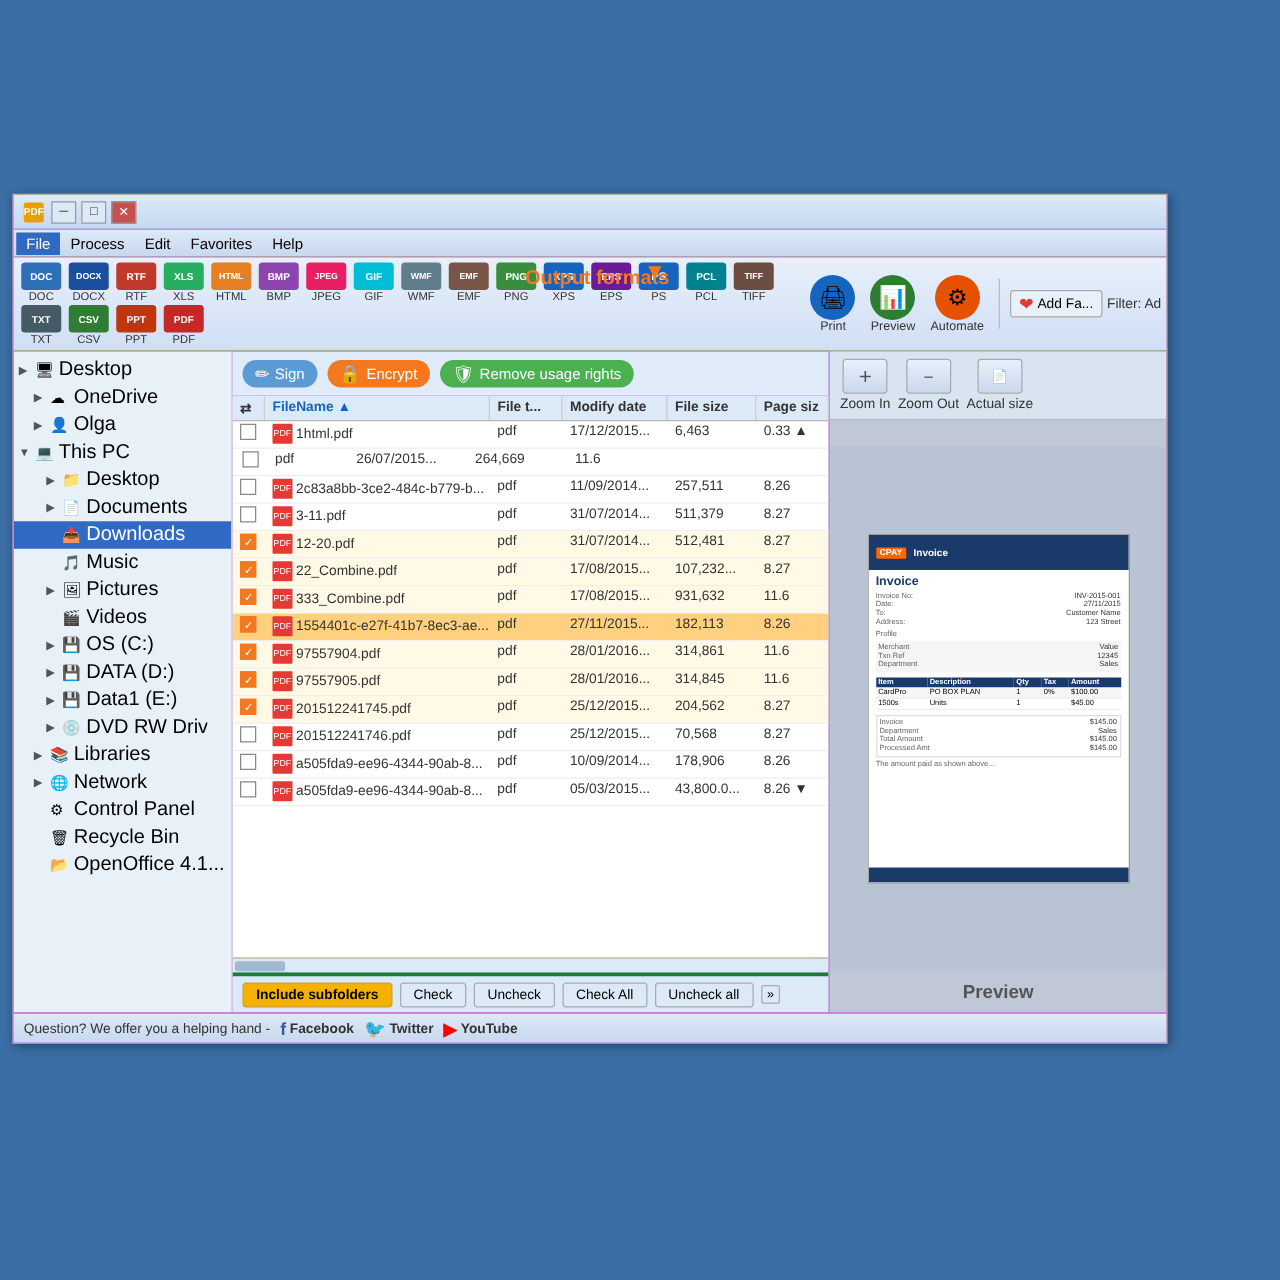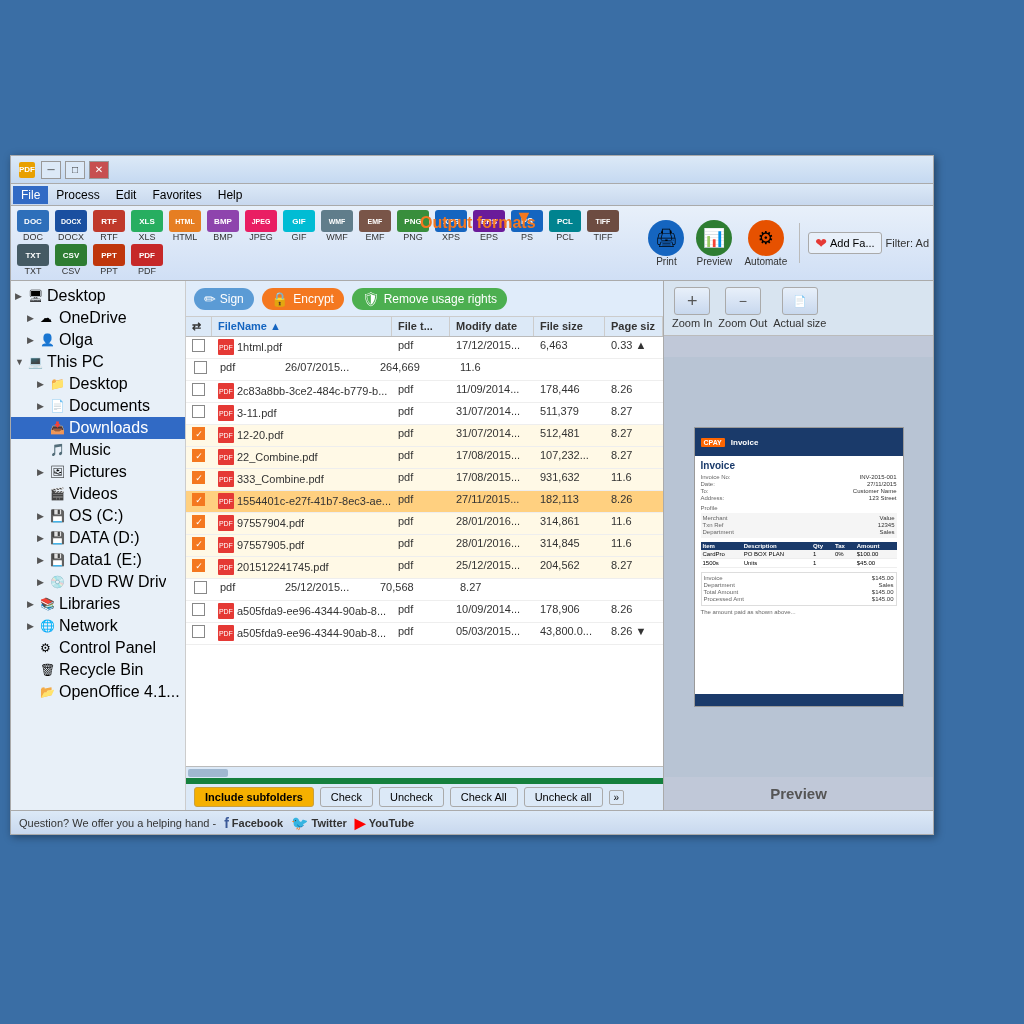--- a/index.html
+++ b/index.html
@@ -301,21 +301,21 @@
       border-radius: 1px;
       flex-shrink: 0;
     }
     .bottom-bar {
       background: #dce9f7;
       height: 32px;
       display: flex;
       align-items: center;
       gap: 6px;
       padding: 0 8px;
-      border-top: 6px solid #15803d;
+      border-top: 3px solid #15803d;
     }
     .bottom-btn {
       padding: 3px 10px;
       background: #f5d080;
       border: 1px solid #c8a040;
       border-radius: 3px;
       cursor: pointer;
       font-size: 11px;
       font-weight: bold;
     }
@@ -796,21 +796,21 @@
             <div class="file-cell col-filesize">264,669</div>
             <div class="file-cell col-pagesize">11.6</div>
           </div>
           <div class="file-row">
             <div class="file-cell col-check">
                 <div class="checkbox"></div>
               </div>
             <div class="file-cell col-filename" style="display:flex;align-items:center;"><div class="pdf-icon">PDF</div>2c83a8bb-3ce2-484c-b779-b...</div>
             <div class="file-cell col-filetype">pdf</div>
             <div class="file-cell col-moddate">11/09/2014...</div>
-            <div class="file-cell col-filesize">178,446</div>
+            <div class="file-cell col-filesize">257,511</div>
             <div class="file-cell col-pagesize">8.26</div>
           </div>
           <div class="file-row">
             <div class="file-cell col-check">
                 <div class="checkbox"></div>
               </div>
             <div class="file-cell col-filename" style="display:flex;align-items:center;"><div class="pdf-icon">PDF</div>3-11.pdf</div>
             <div class="file-cell col-filetype">pdf</div>
             <div class="file-cell col-moddate">31/07/2014...</div>
             <div class="file-cell col-filesize">511,379</div>
@@ -883,20 +883,21 @@
             <div class="file-cell col-filename" style="display:flex;align-items:center;"><div class="pdf-icon">PDF</div>201512241745.pdf</div>
             <div class="file-cell col-filetype">pdf</div>
             <div class="file-cell col-moddate">25/12/2015...</div>
             <div class="file-cell col-filesize">204,562</div>
             <div class="file-cell col-pagesize">8.27</div>
           </div>
           <div class="file-row">
             <div class="file-cell col-check">
                 <div class="checkbox"></div>
               </div>
+            <div class="file-cell col-filename" style="display:flex;align-items:center;"><div class="pdf-icon">PDF</div>201512241746.pdf</div>
             <div class="file-cell col-filetype">pdf</div>
             <div class="file-cell col-moddate">25/12/2015...</div>
             <div class="file-cell col-filesize">70,568</div>
             <div class="file-cell col-pagesize">8.27</div>
           </div>
           <div class="file-row">
             <div class="file-cell col-check">
                 <div class="checkbox"></div>
               </div>
             <div class="file-cell col-filename" style="display:flex;align-items:center;"><div class="pdf-icon">PDF</div>a505fda9-ee96-4344-90ab-8...</div>

